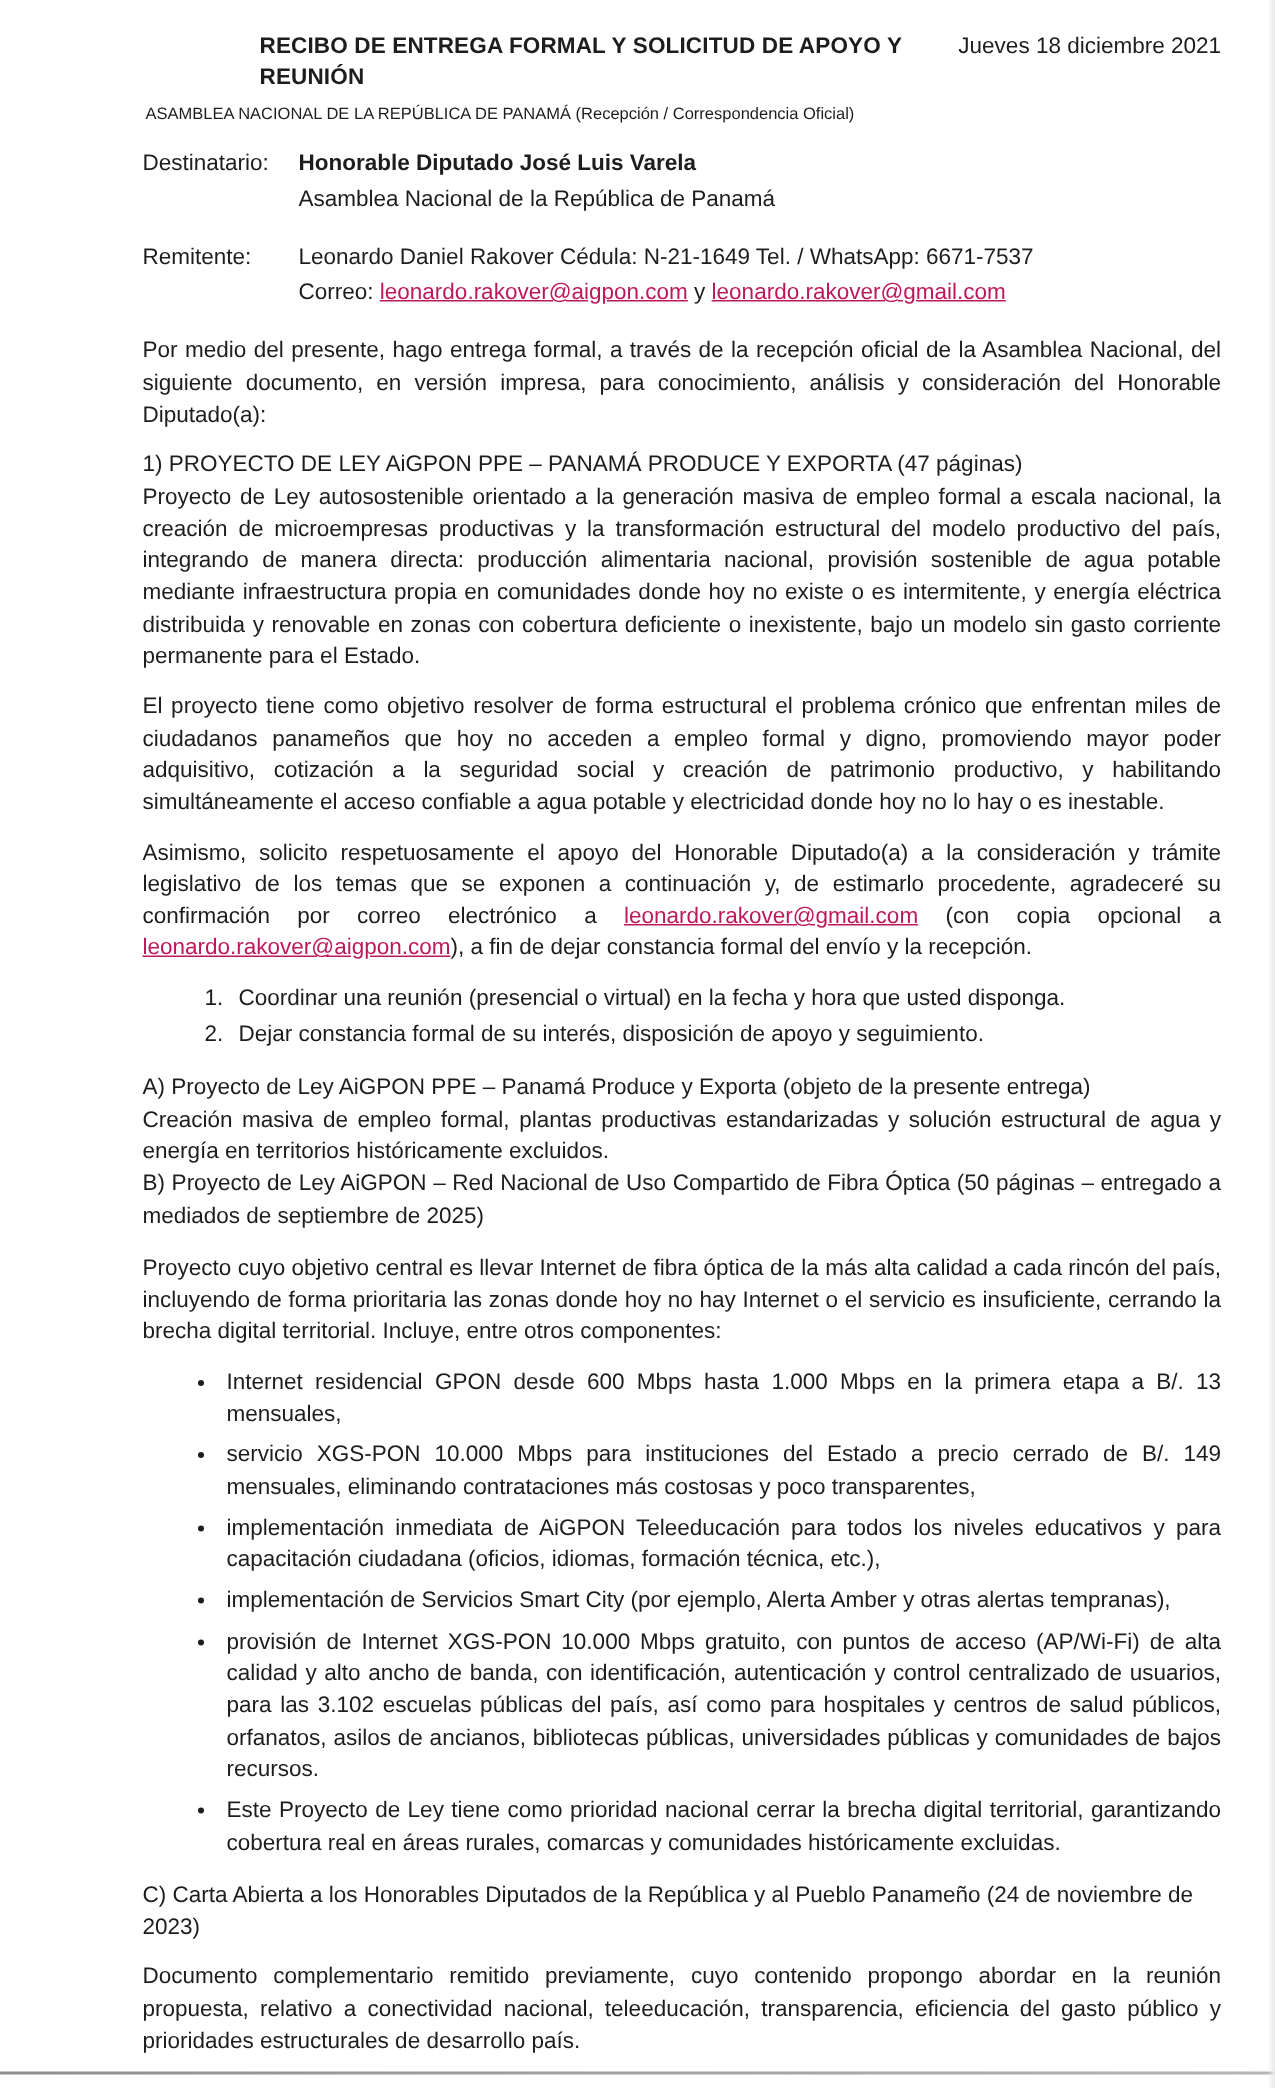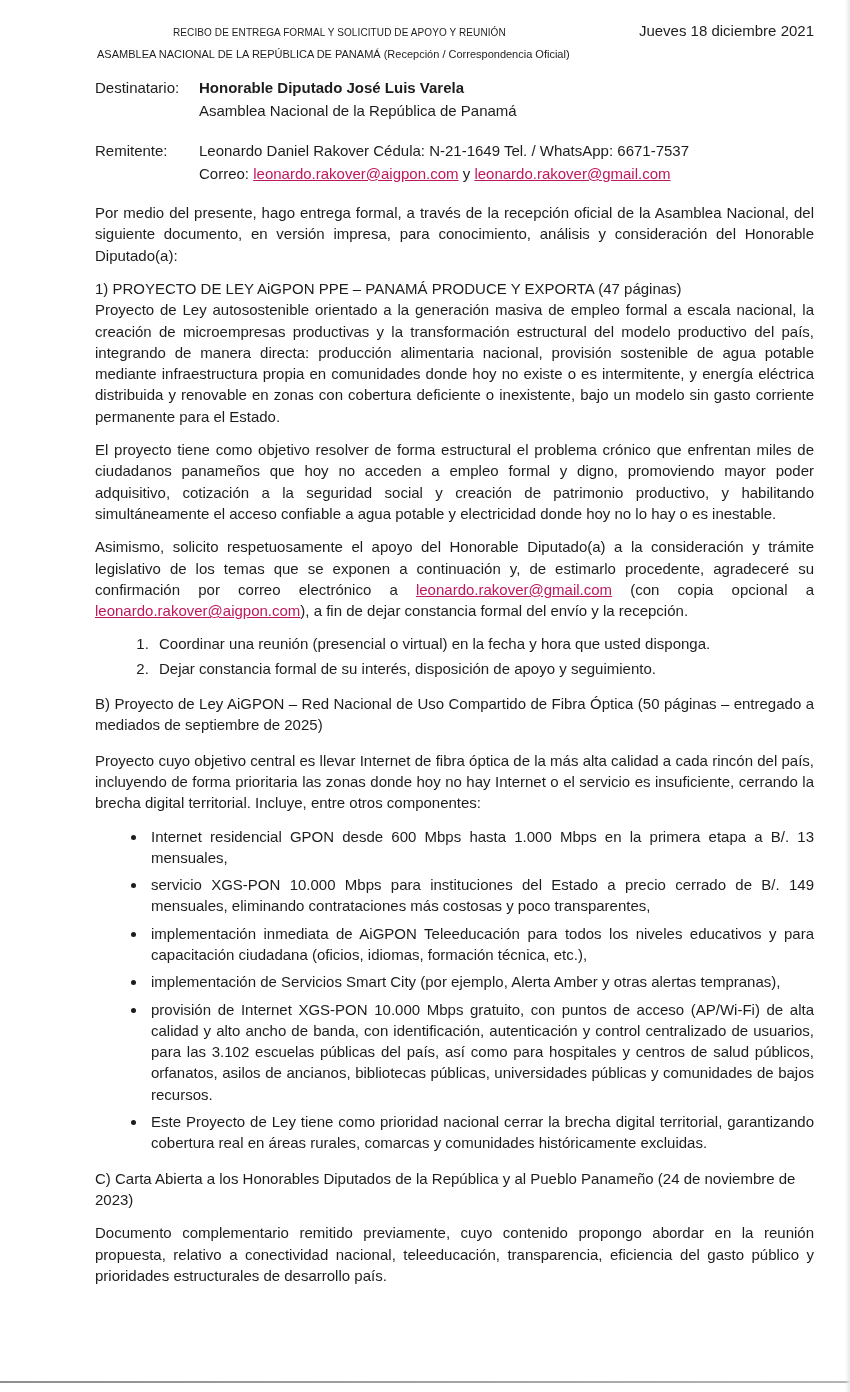--- a/index.html
+++ b/index.html
@@ -11,21 +11,21 @@
     position:relative;
   }
   .page{
     position:relative;
     padding:20px 36px 0 95px; 
     height:100%;
     box-sizing:border-box;
   }
   
   .title-row{display:flex;align-items:baseline;justify-content:space-between;margin-bottom:6px;}
-  .doc-title{font-weight:normal;font-size:10px;padding-left:78px;letter-spacing:.1px;}
+  .doc-title{font-weight:bold;font-size:15px;padding-left:78px;letter-spacing:.1px;}
   .doc-date{font-size:15px;white-space:nowrap;}
   .org-line{margin:2px 0 14px 2px;font-size:11px;}
   
   .addr-block{display:grid;grid-template-columns:102px 1fr;column-gap:2px;margin-bottom:16px;}
   .addr-label{white-space:nowrap;}
   .addr-value .bold{font-weight:bold;}
   .addr-value div{margin-bottom:2px;}
   .remit-line2{white-space:nowrap;}
   
   p.body{ text-align:justify;margin:0 0 12px 0;}
@@ -82,20 +82,22 @@
   <p class="body">El proyecto tiene como objetivo resolver de forma estructural el problema crónico que enfrentan miles de ciudadanos panameños que hoy no acceden a empleo formal y digno, promoviendo mayor poder adquisitivo, cotización a la seguridad social y creación de patrimonio productivo, y habilitando simultáneamente el acceso confiable a agua potable y electricidad donde hoy no lo hay o es inestable.</p>
 
 
   <p class="body"><span>Asimismo, solicito respetuosamente el apoyo del Honorable Diputado(a) a la consideración y trámite legislativo de los temas que se exponen a continuación y, de estimarlo procedente, agradeceré su confirmación por correo electrónico a </span><span class="link">leonardo.rakover@gmail.com</span><span> (con copia opcional a </span><span class="link">leonardo.rakover@aigpon.com</span><span>), a fin de dejar constancia formal del envío y la recepción.</span></p>
 
   <ol class="numlist">
     <li>Coordinar una reunión (presencial o virtual) en la fecha y hora que usted disponga.</li>
     <li>Dejar constancia formal de su interés, disposición de apoyo y seguimiento.</li>
   </ol>
 
+  <p class="body nojust heading-line" style="margin-bottom:0;">A) Proyecto de Ley AiGPON PPE – Panamá Produce y Exporta   (objeto de la presente entrega)</p>
+  <p class="body" style="margin-bottom:0;">Creación masiva de empleo formal, plantas productivas estandarizadas y solución estructural de agua y energía en territorios históricamente excluidos.</p>
   <p class="body" style="margin-bottom:14px;">B) Proyecto de Ley AiGPON – Red Nacional de Uso Compartido de Fibra Óptica (50 páginas – entregado a mediados de septiembre de 2025)</p>
 
   <p class="body">Proyecto cuyo objetivo central es llevar Internet de fibra óptica de la más alta calidad a cada rincón del país, incluyendo de forma prioritaria las zonas donde hoy no hay Internet o el servicio es insuficiente, cerrando la brecha digital territorial. Incluye, entre otros componentes:</p>
 
   <ul class="bullets">
     <li>Internet residencial GPON desde 600 Mbps hasta 1.000 Mbps en la primera etapa a B/. 13 mensuales,</li>
     <li>servicio XGS-PON 10.000 Mbps para instituciones del Estado a precio cerrado de B/. 149 mensuales, eliminando contrataciones más costosas y poco transparentes,</li>
     <li>implementación inmediata de AiGPON Teleeducación para todos los niveles educativos y para capacitación ciudadana (oficios, idiomas, formación técnica, etc.),</li>
     <li>implementación de Servicios Smart City (por ejemplo, Alerta Amber y otras alertas tempranas),</li>
     <li>provisión de Internet XGS-PON 10.000 Mbps gratuito, con puntos de acceso (AP/Wi-Fi) de alta calidad y alto ancho de banda, con identificación, autenticación y control centralizado de usuarios, para las 3.102 escuelas públicas del país, así como para hospitales y centros de salud públicos, orfanatos, asilos de ancianos, bibliotecas públicas, universidades públicas y comunidades de bajos recursos.</li>

